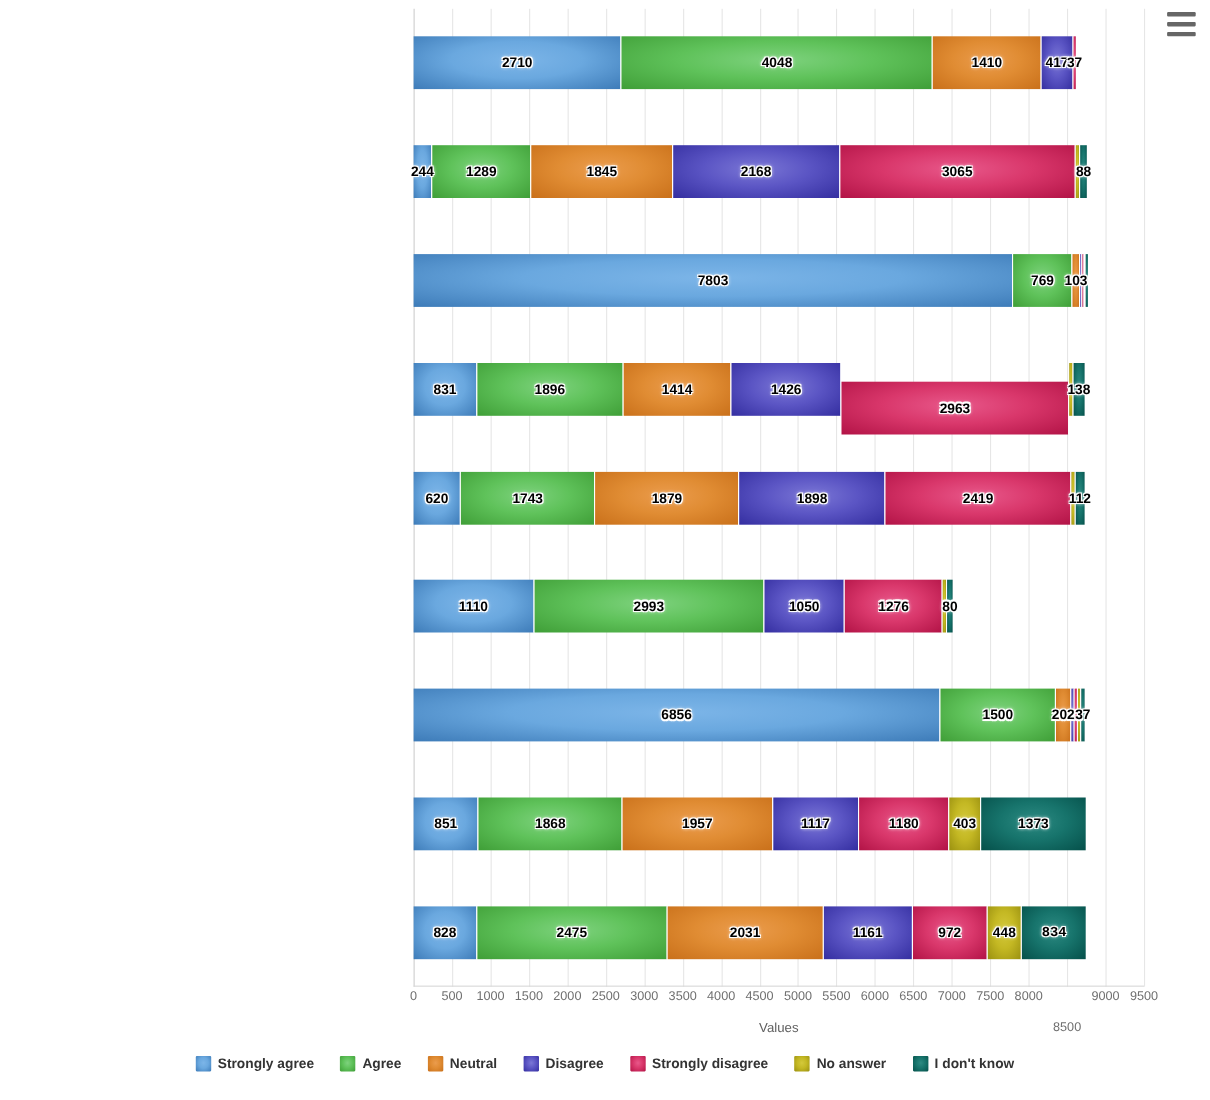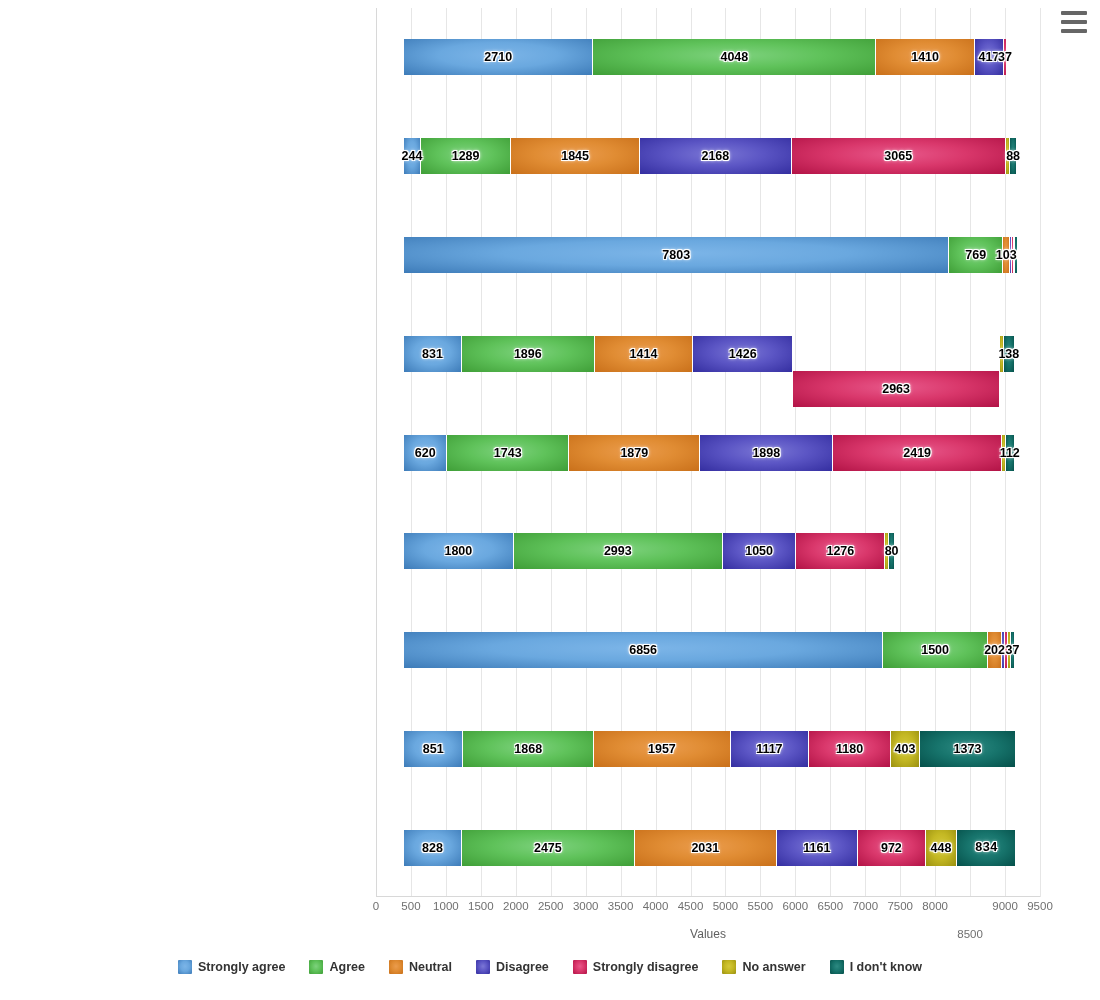--- a/index.html
+++ b/index.html
@@ -52,24 +52,23 @@
   
   .cat-row {
     position: absolute;
     left: 0; right: 0;
     display: flex;
     align-items: center;
   }
   .bar {
     position: absolute;
     left: 0;
-    height: 36px;
+    height: 48px;
     display: flex;
-    align-items: flex-start;
-    padding-left: 28px;
+    align-items: center;
   }
   .seg {
     position: relative;
     height: 100%;
     display: flex;
     align-items: center;
     justify-content: center;
     border-right: 1px solid #ffffff;
     overflow: visible;
   }
@@ -281,21 +280,21 @@
             </div>
             <div class="seg s5" title="No answer: 52" style="width: 3.63453px;"></div>
             <div class="seg s6" title="I don't know: 112" style="width: 7.82821px;">
               <span class="seg-label">112</span>
             </div>
           </div>
         </div>
         <div class="cat-row" style="top: 520.278px; height: 46px;">
           <div class="bar">
             <div class="seg s0" title="Strongly agree: 1570" style="width: 109.735px;">
-              <span class="seg-label">1800</span>
+              <span class="seg-label">1110</span>
             </div>
             <div class="seg s1" title="Agree: 2993" style="width: 209.195px;">
               <span class="seg-label">2993</span>
             </div>
             <div class="seg s3" title="Disagree: 1050" style="width: 73.3895px;">
               <span class="seg-label">1050</span>
             </div>
             <div class="seg s4" title="Strongly disagree: 1276" style="width: 89.1857px;">
               <span class="seg-label">1276</span>
             </div>

